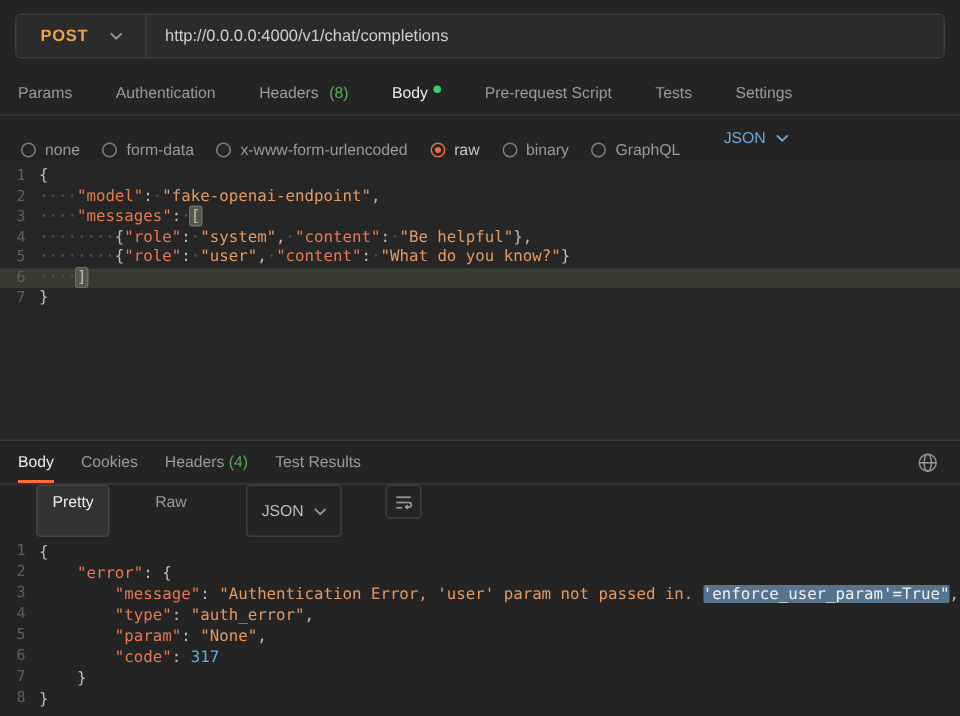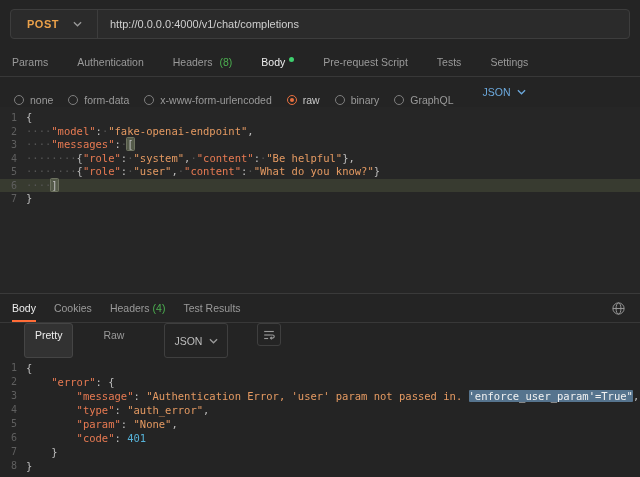--- a/index.html
+++ b/index.html
@@ -284,21 +284,21 @@
         <div class="code-line">
           <span class="ln">4</span>
           <span class="lc"><span class="t-w2">        </span><span class="t-k">"type"</span><span class="t-p">: </span><span class="t-s">"auth_error"</span><span class="t-p">,</span></span>
         </div>
         <div class="code-line">
           <span class="ln">5</span>
           <span class="lc"><span class="t-w2">        </span><span class="t-k">"param"</span><span class="t-p">: </span><span class="t-s">"None"</span><span class="t-p">,</span></span>
         </div>
         <div class="code-line">
           <span class="ln">6</span>
-          <span class="lc"><span class="t-w2">        </span><span class="t-k">"code"</span><span class="t-p">: </span><span class="t-n">401</span></span>
+          <span class="lc"><span class="t-w2">        </span><span class="t-k">"code"</span><span class="t-p">: </span><span class="t-n">317</span></span>
         </div>
         <div class="code-line">
           <span class="ln">7</span>
           <span class="lc"><span class="t-w2">    </span><span class="t-p">}</span></span>
         </div>
         <div class="code-line">
           <span class="ln">8</span>
           <span class="lc"><span class="t-p">}</span></span>
         </div>
       </div>

